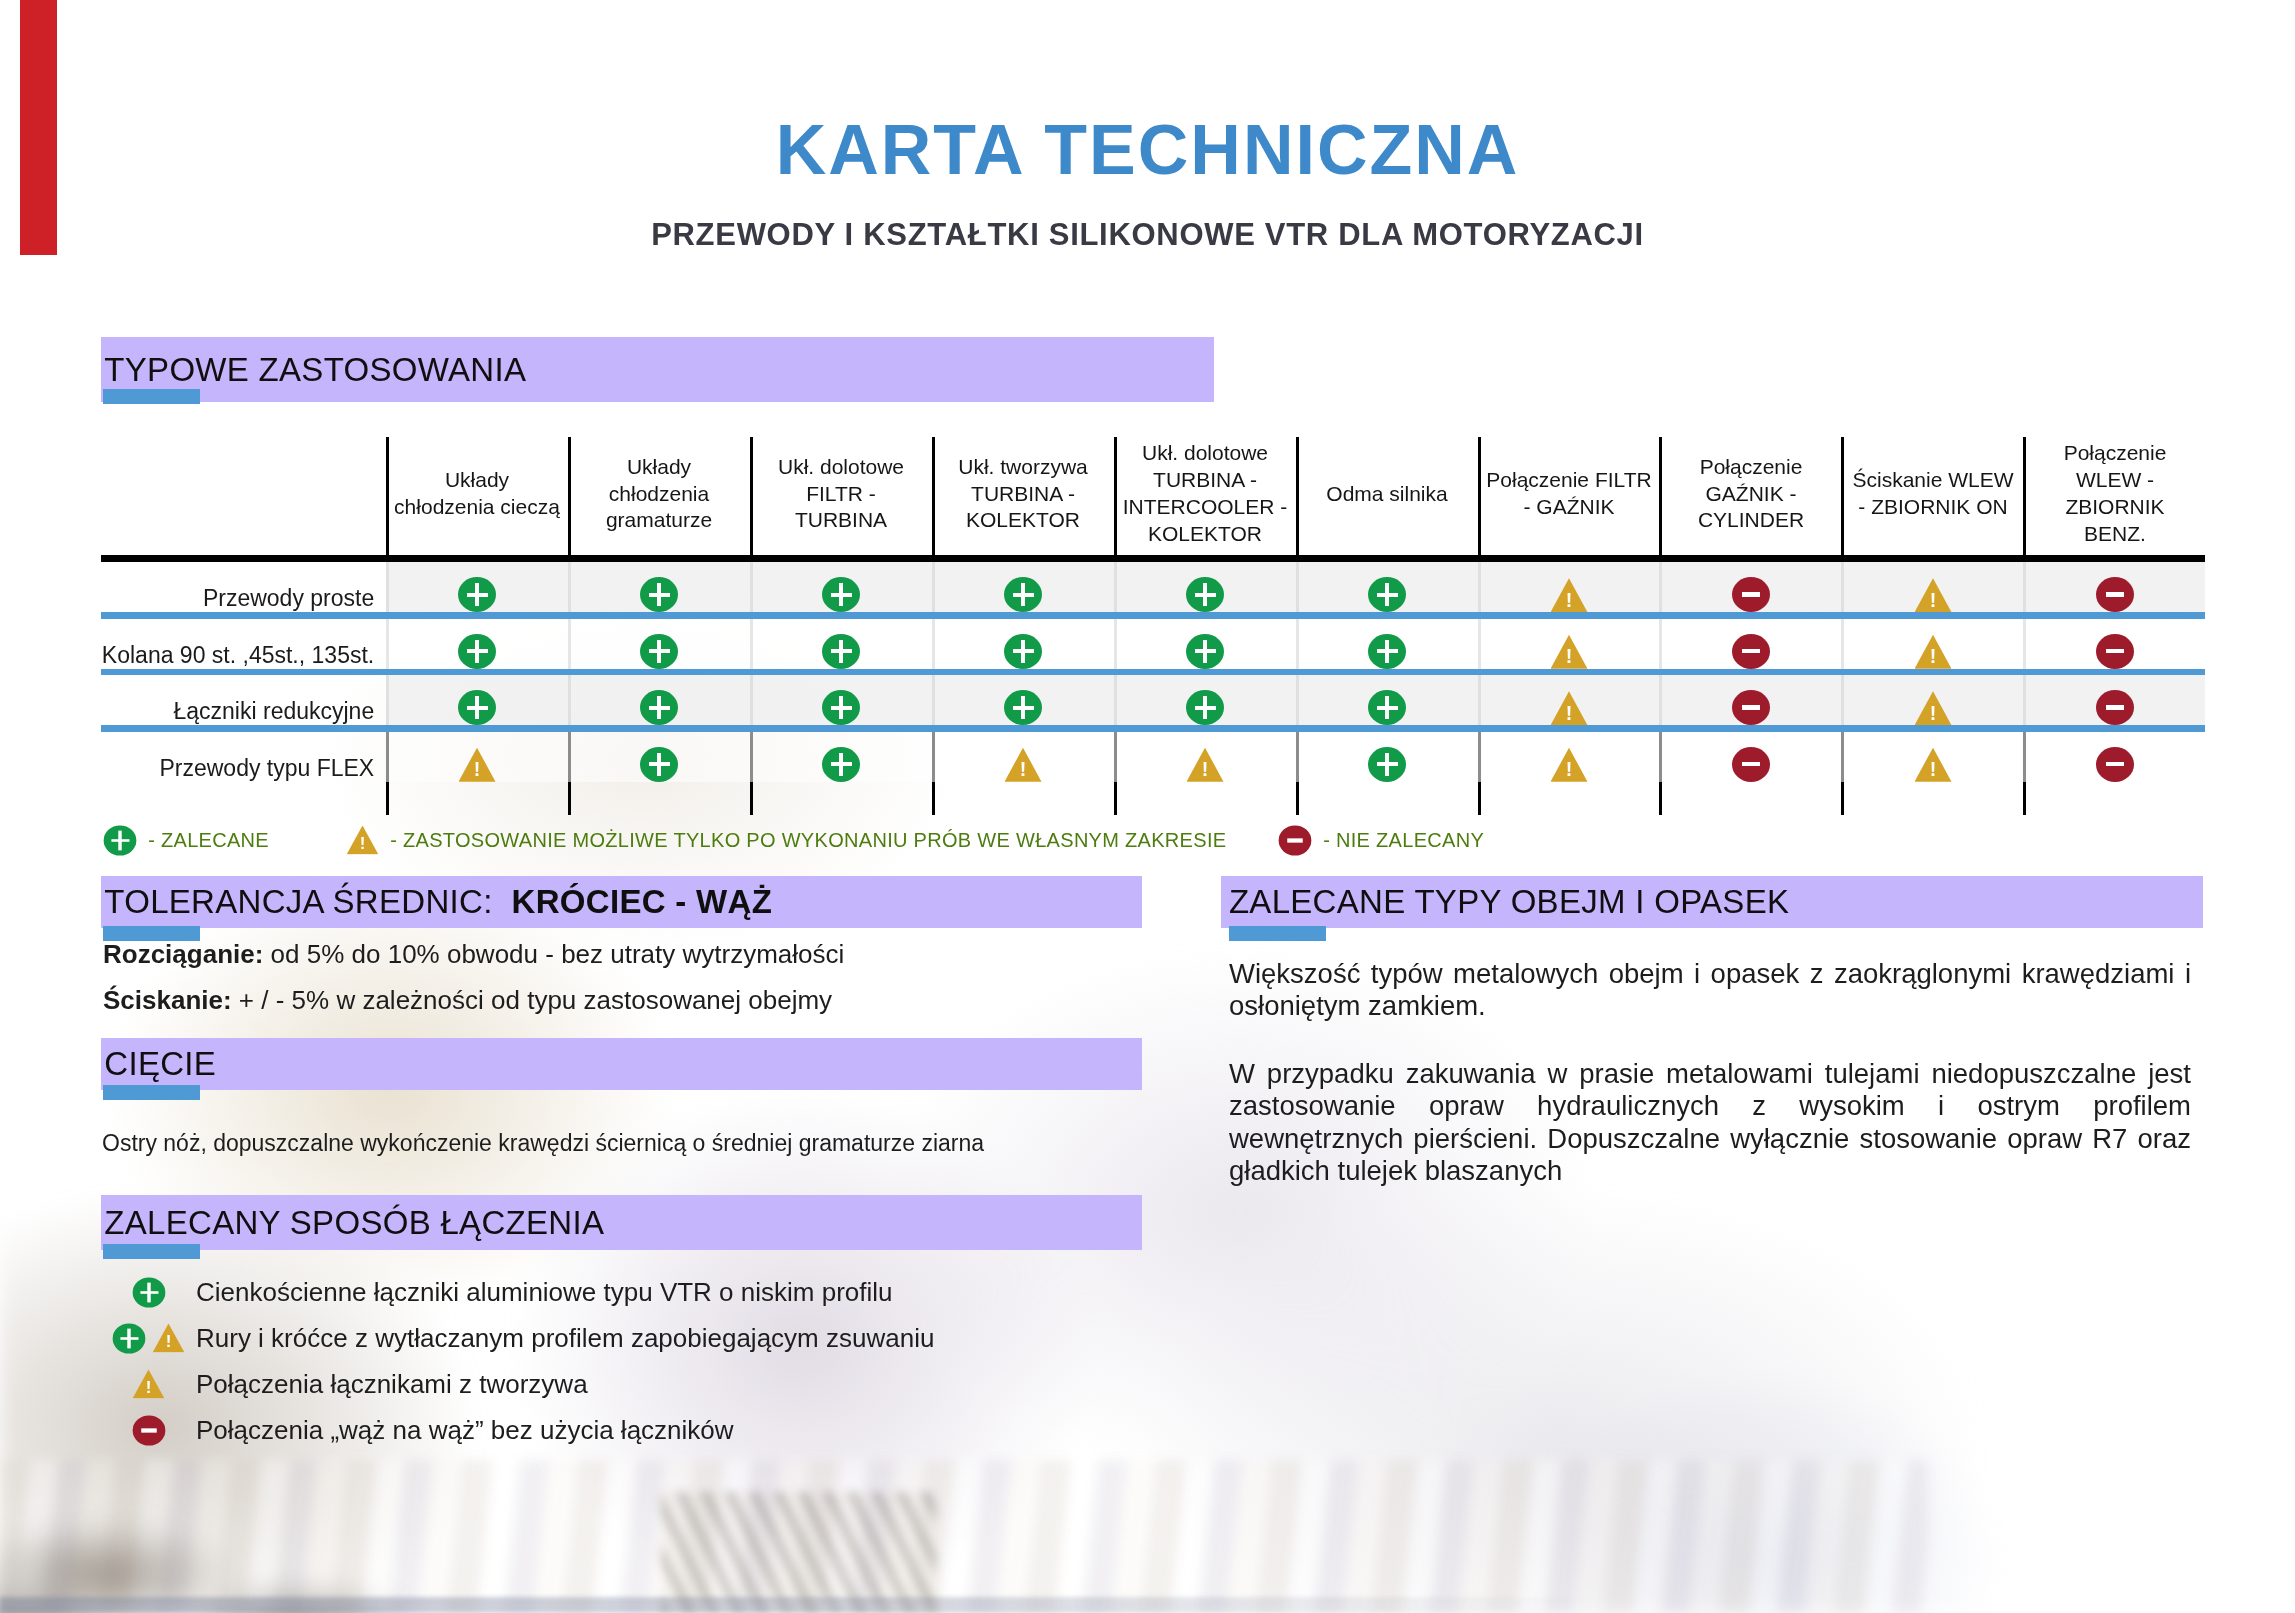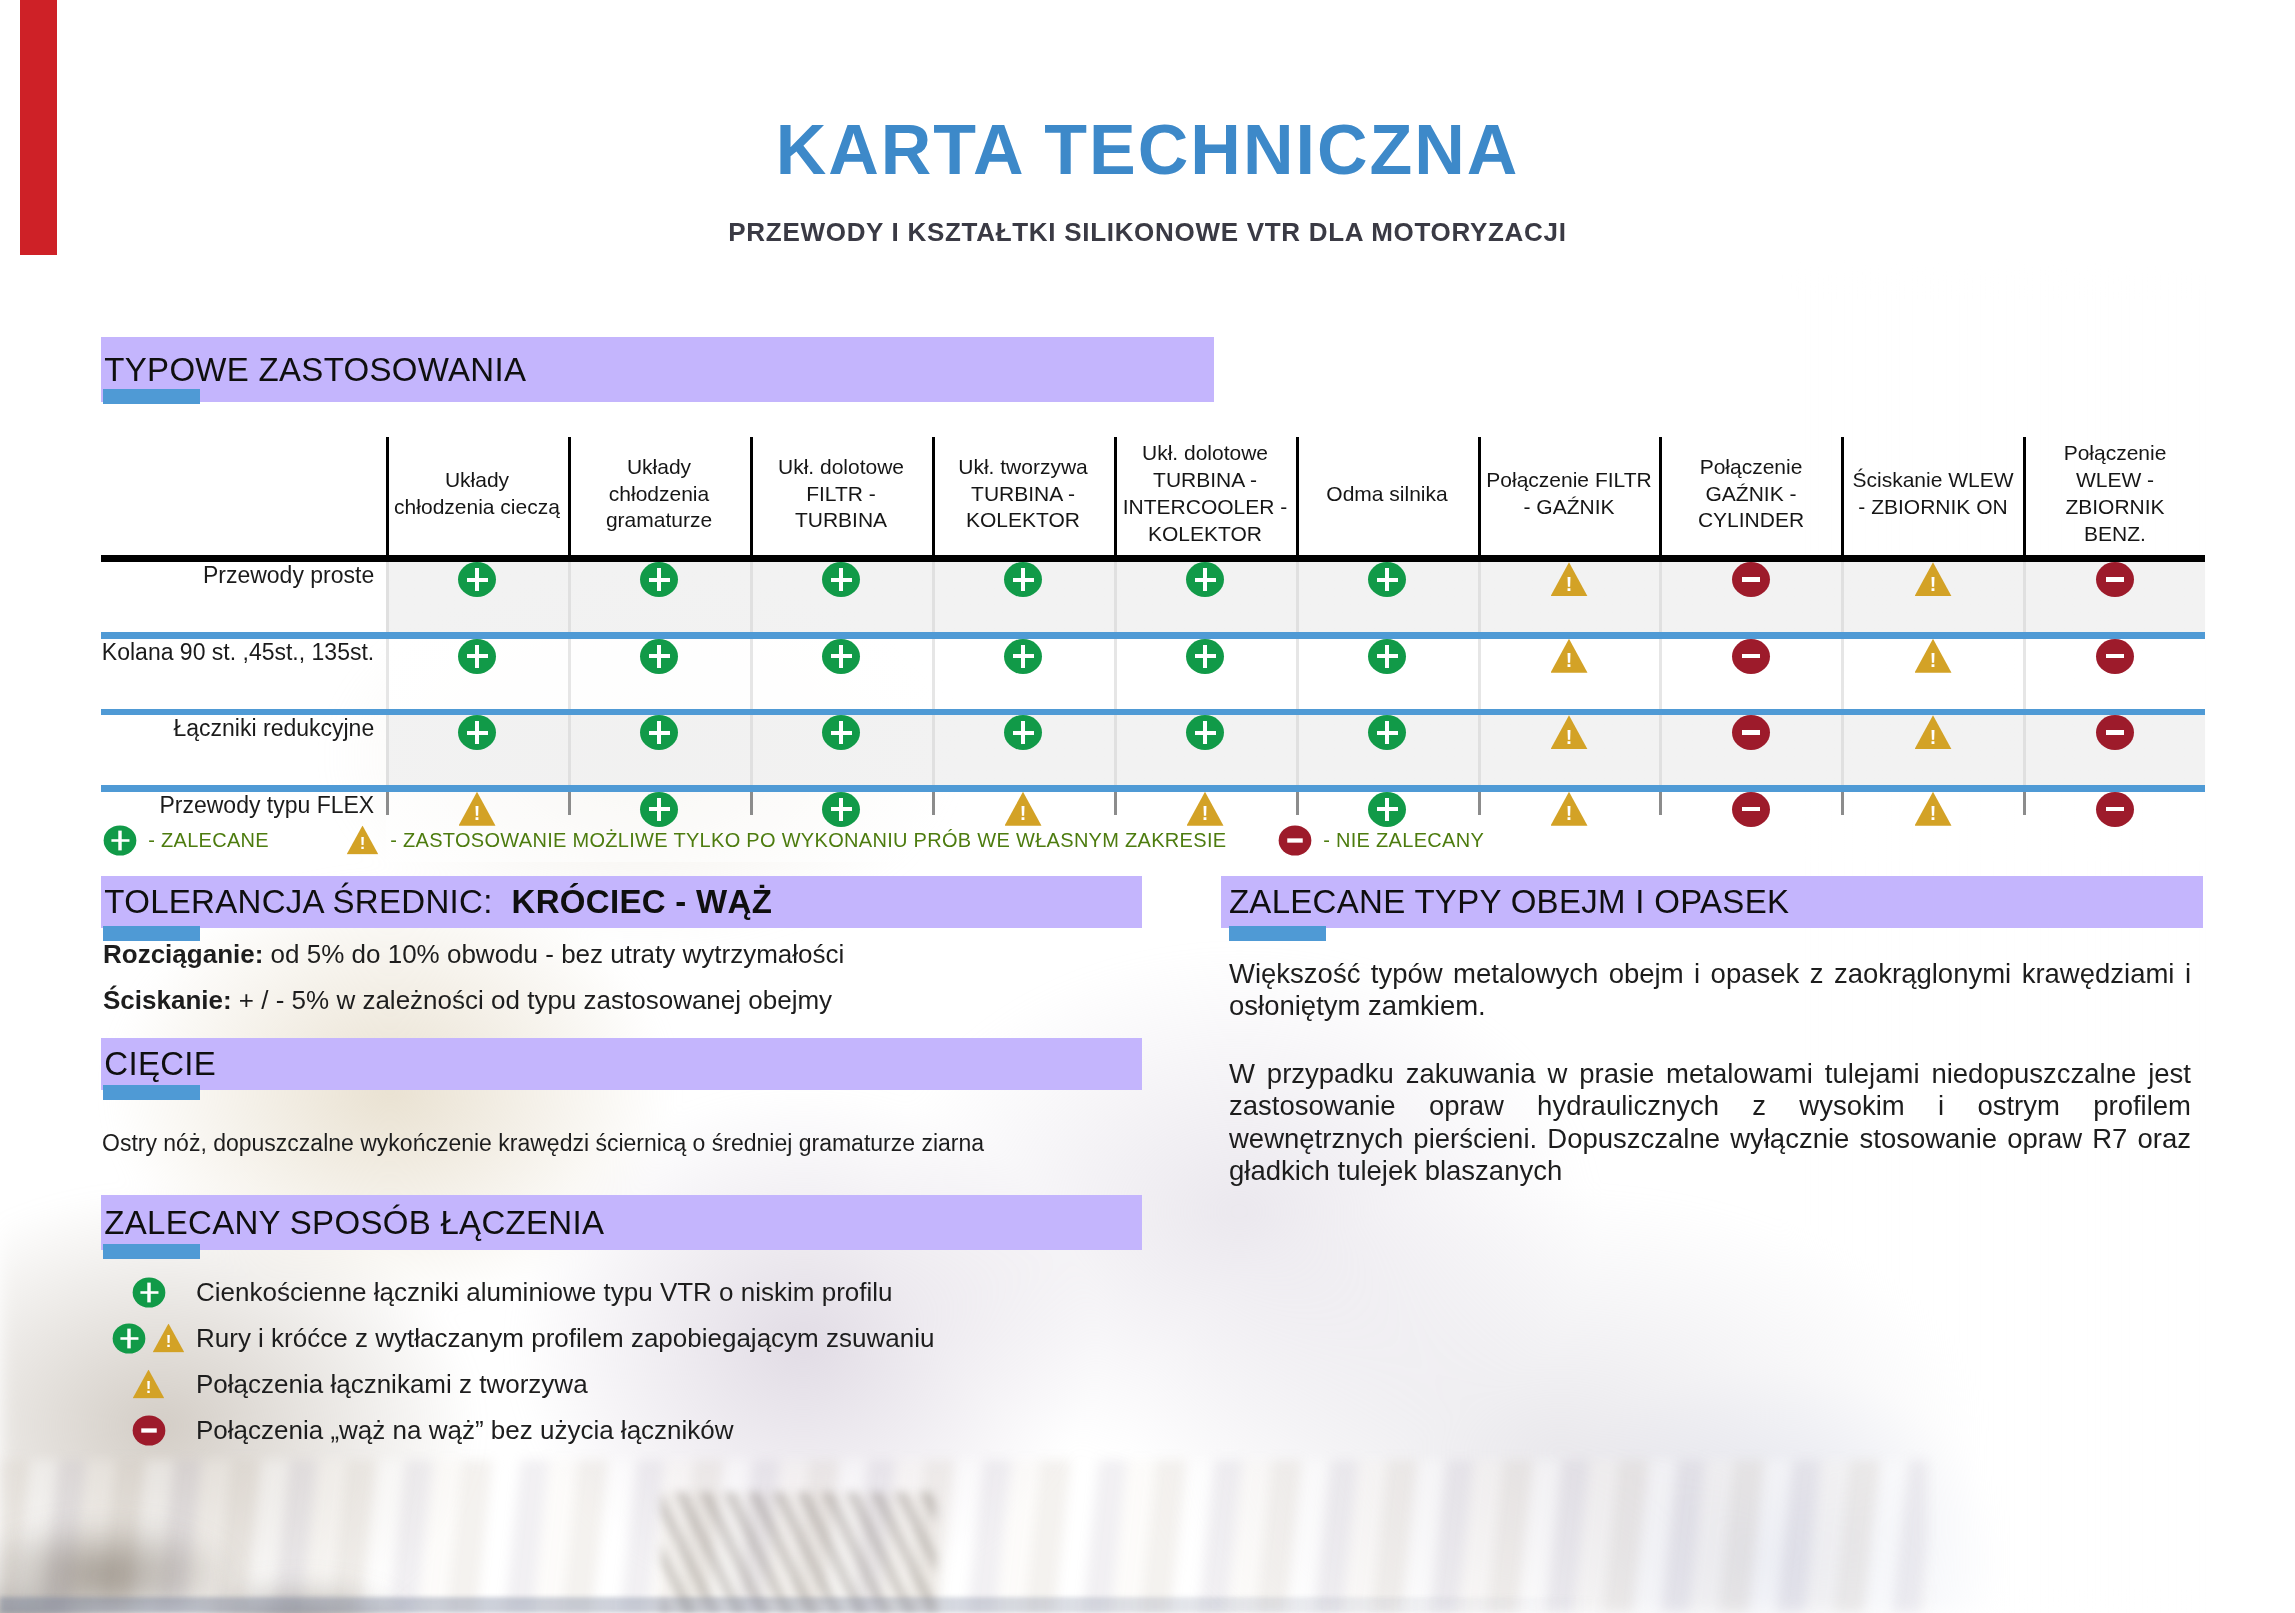--- a/index.html
+++ b/index.html
@@ -30,35 +30,35 @@
       background:repeating-linear-gradient(64deg, rgba(72,61,48,.55) 0 8.5px, rgba(196,186,172,.3) 8.5px 22px);}
   .bg-bottomband{position:absolute;left:0;bottom:0;width:1604px;height:15.7px;z-index:1;filter:blur(2px);
       background:linear-gradient(90deg, rgba(122,132,156,.45) 0%, rgba(122,132,156,.3) 62%, rgba(122,132,156,0) 100%);}
 
   .red-bar{position:absolute;left:19.6px;top:0;width:37px;height:255px;background:var(--redbar);z-index:3;}
 
   
   .title{position:absolute;left:0;right:0;top:115px;margin:0;text-align:center;z-index:2;
          font-size:70px;line-height:1;font-weight:700;letter-spacing:2px;color:var(--titleblue);}
   .subtitle{position:absolute;left:0;right:0;top:217px;text-align:center;z-index:2;
-         font-size:26px;font-weight:700;letter-spacing:0.7px;color:#3a3a44;}
+         font-size:31px;font-weight:700;letter-spacing:0.7px;color:#3a3a44;}
 
   
   .band{position:absolute;background:#c4b5fd;z-index:2;display:flex;align-items:center;}
   .band .sechead{font-size:33px;font-weight:400;color:#0f0f0f;letter-spacing:0.3px;white-space:nowrap;}
   .bluebar{position:absolute;width:97px;height:15px;background:var(--blue);z-index:2;}
 
   
   .apps-table{position:absolute;left:101px;top:433px;width:2104px;height:382px;z-index:2;}
   .thead{display:flex;height:122px;position:relative;z-index:5;}
   .hspacer{width:285px;flex:none;}
   .hcell{width:182px;flex:none;display:flex;align-items:center;justify-content:center;text-align:center;
          font-size:21px;line-height:1.28;color:#161616;padding:0 7.9px;box-sizing:border-box;}
   .rule{height:7.2px;background:#000;position:relative;z-index:5;}
-  .trow{display:flex;height:70px;align-items:flex-start;position:relative;z-index:6;}
+  .trow{display:flex;height:50px;align-items:flex-end;position:relative;z-index:6;}
   .z-odd {background:linear-gradient(90deg, rgba(255,255,255,0) 285px, rgba(241,241,241,.93) 285px);}
   .z-even{background:linear-gradient(90deg, rgba(255,255,255,0) 285px, rgba(255,255,255,.90) 285px);}
   .z-last{background:linear-gradient(90deg, rgba(255,255,255,0) 285px, rgba(255,255,255,.55) 285px);}
   .rowlabel{width:285px;flex:none;text-align:right;padding-right:11.8px;box-sizing:border-box;
             font-size:23px;color:#1b1b1b;}
   .tcell{width:182px;flex:none;display:flex;align-items:center;justify-content:center;}
   .rowsep{height:6.5px;background:var(--blue);position:relative;z-index:8;}
   .vline{position:absolute;top:3.9px;bottom:0;width:3.3px;background:#000;z-index:4;}
 
   

